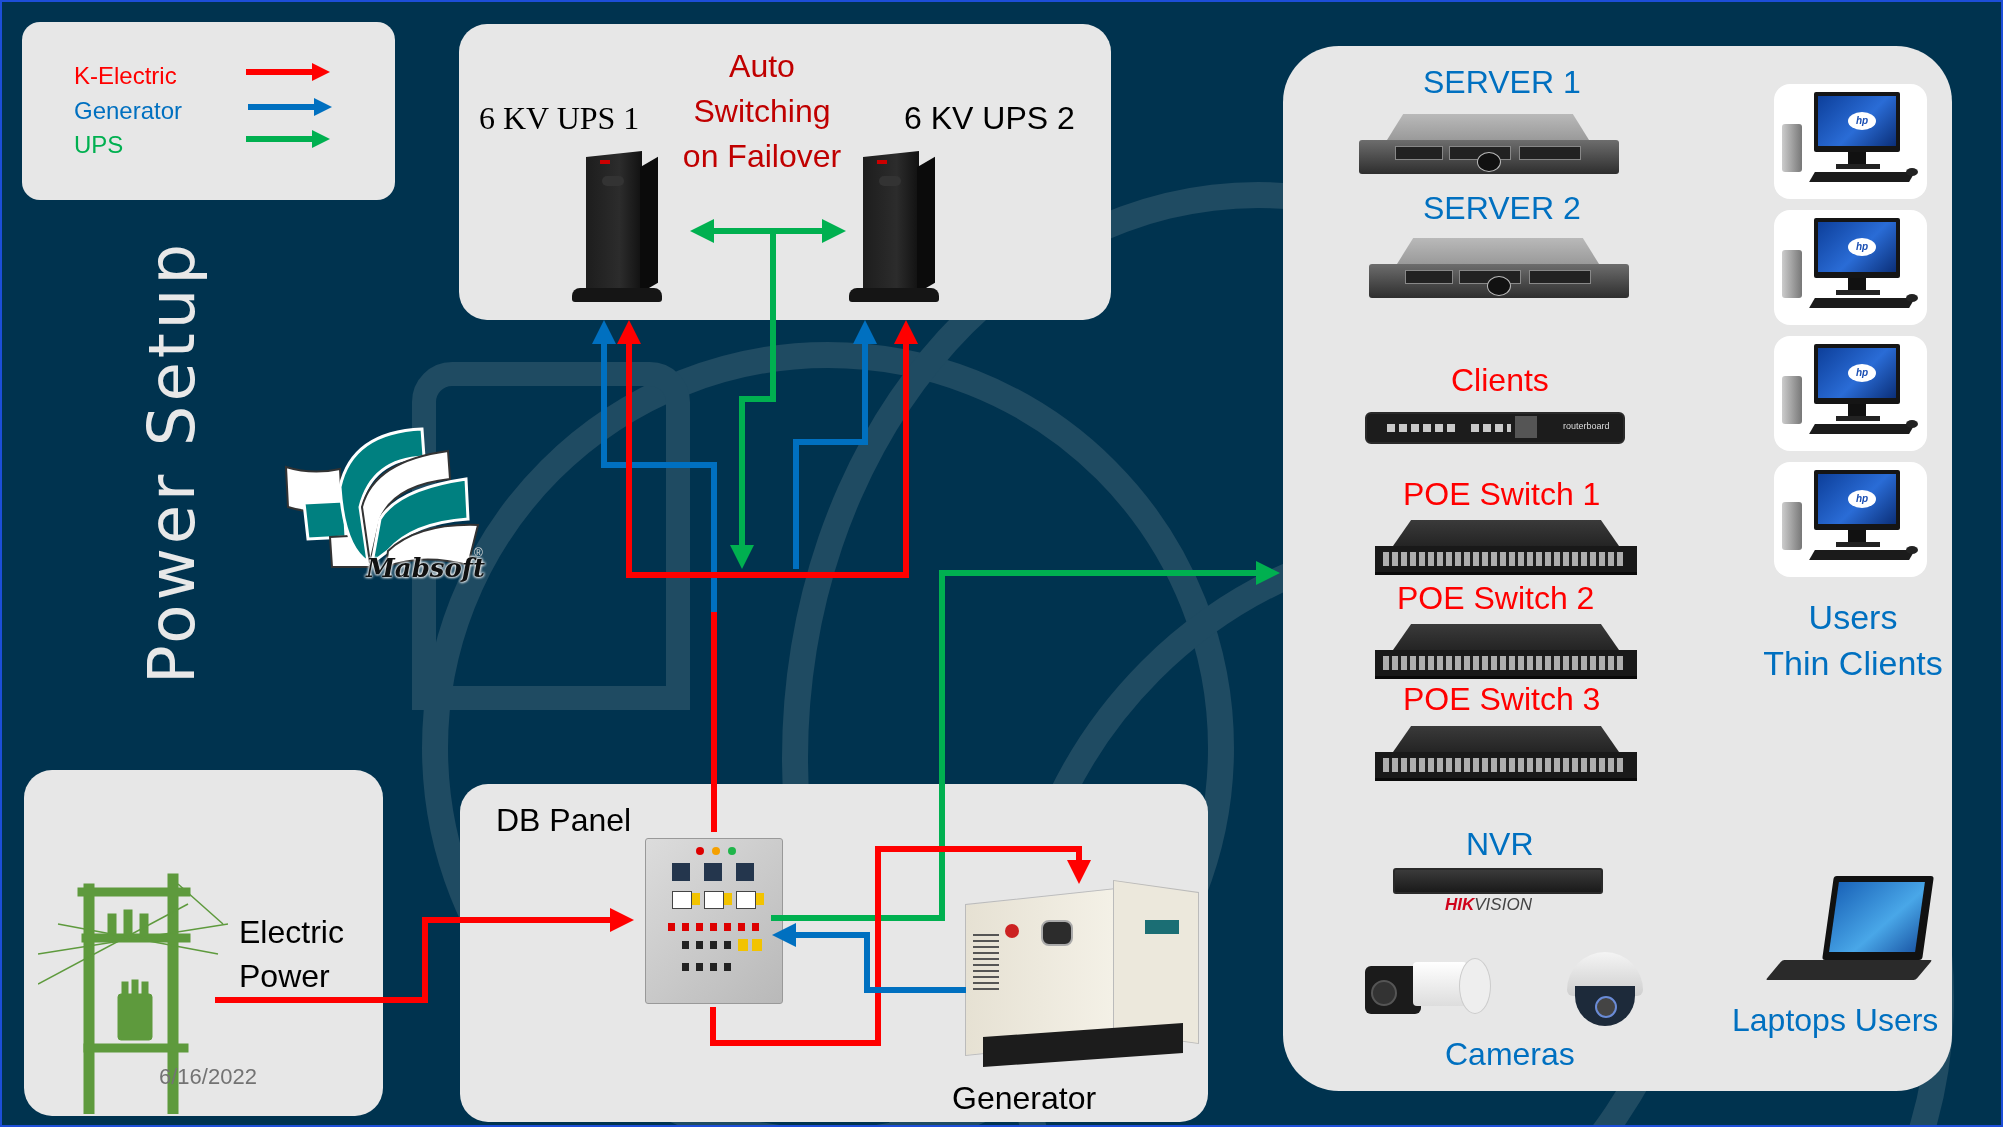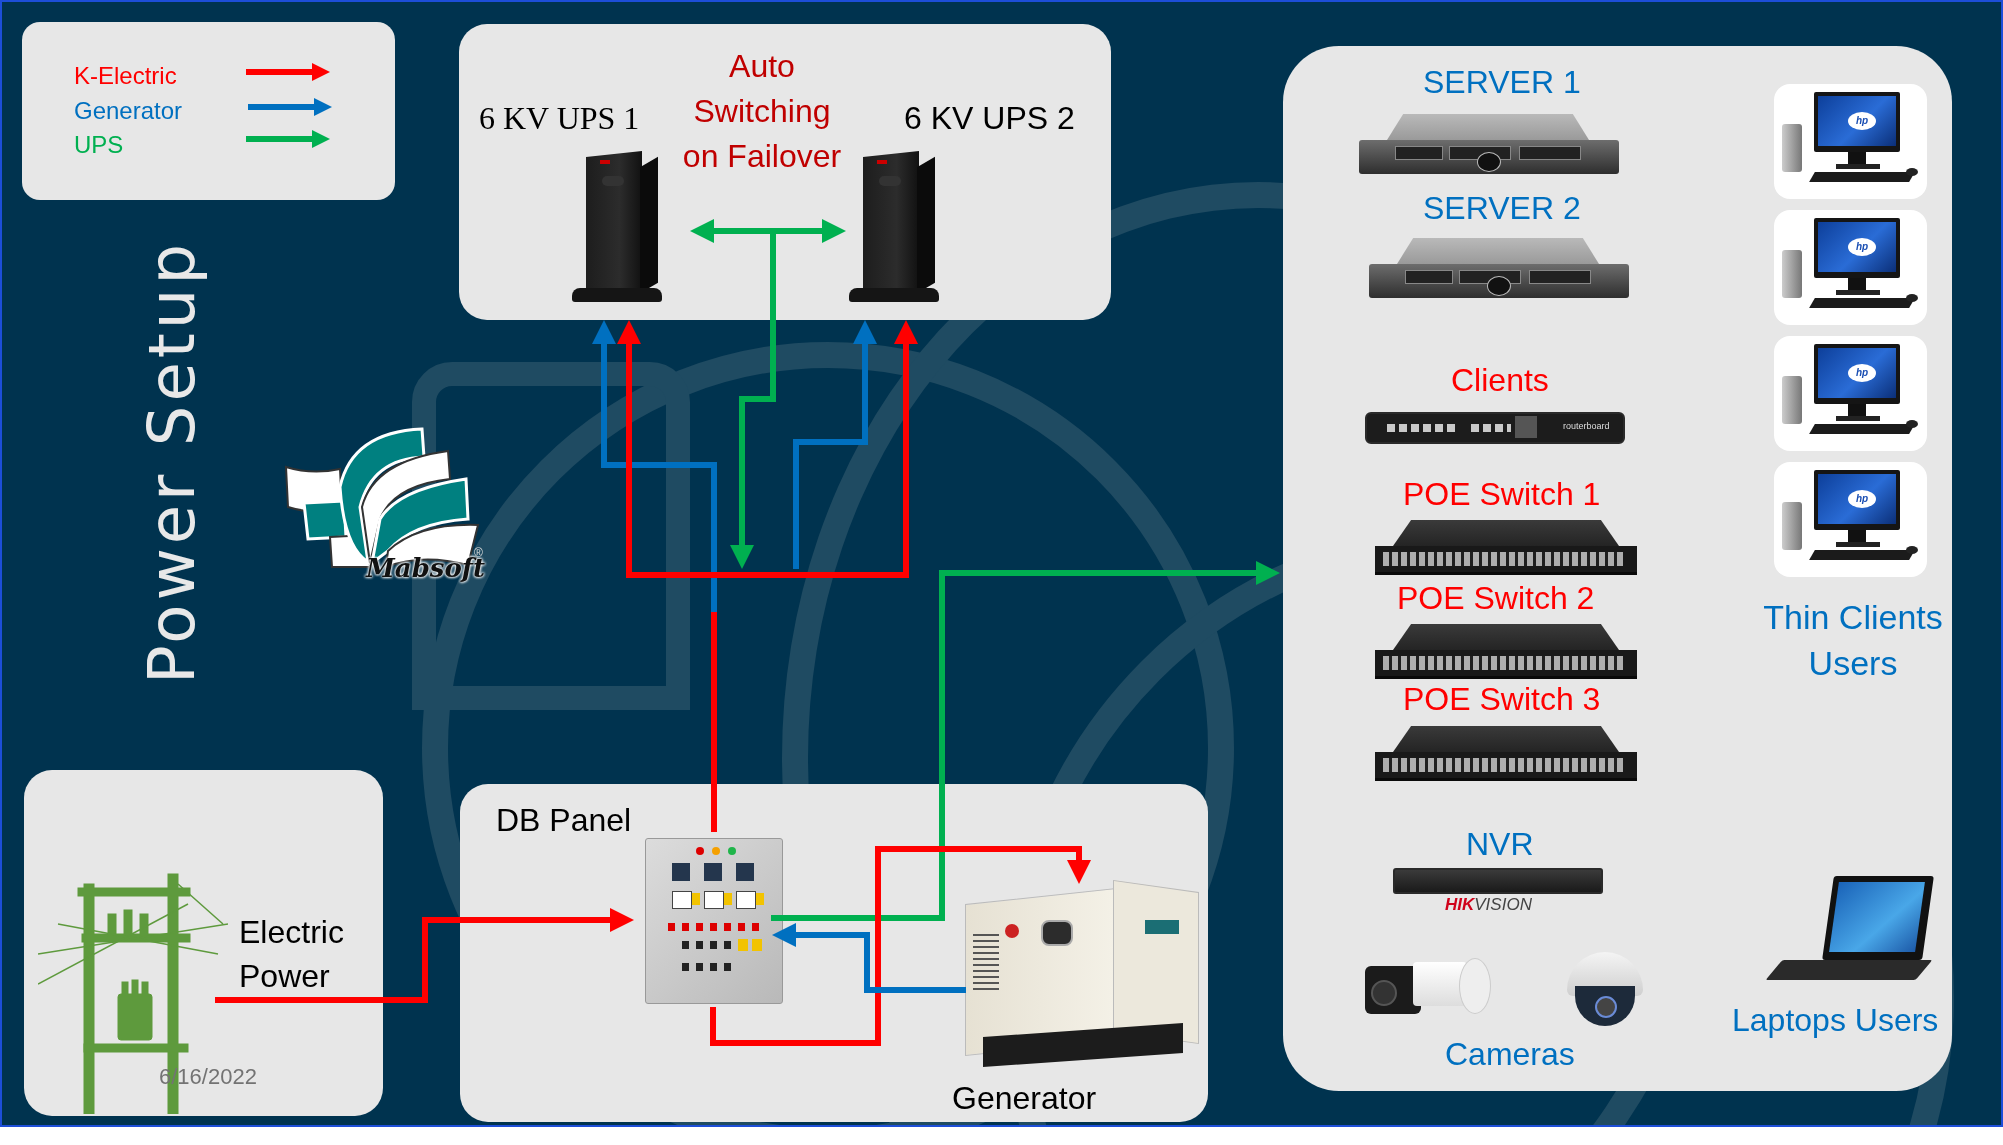--- a/index.html
+++ b/index.html
@@ -276,22 +276,22 @@
           <div class="tc-scr">
             <div class="tc-hp">hp</div>
           </div>
         </div>
         <div class="tc-stand"></div>
         <div class="tc-base"></div>
         <div class="tc-kb"></div>
         <div class="tc-mouse"></div>
     </div>
     <div class="abs" style="left:440px;top:548px;width:260px;text-align:center;font-size:34px;color:#0070c0;line-height:46px;">
+      <div>Users</div>
       <div>Thin Clients</div>
-      <div>Users</div>
     </div>
 
     <div class="abs" style="left:487px;top:830px;width:170px;height:120px;">
       <div class="abs" style="left:58px;top:0;width:100px;height:84px;background:#111;transform:skewX(-8deg);border-radius:3px;"></div>
       <div class="abs" style="left:64px;top:6px;width:86px;height:70px;background:linear-gradient(135deg,#1a63b8,#49a7e8 60%,#1d5aa8);transform:skewX(-8deg);"></div>
       <div class="abs" style="left:4px;top:84px;width:150px;height:20px;background:#2a2a2a;transform:skewX(-40deg);border-radius:2px;"></div>
     </div>
     <span class="txt" style="left:449px;top:958px;font-size:32px;color:#0070c0;">Laptops Users</span>
   </div>
 

